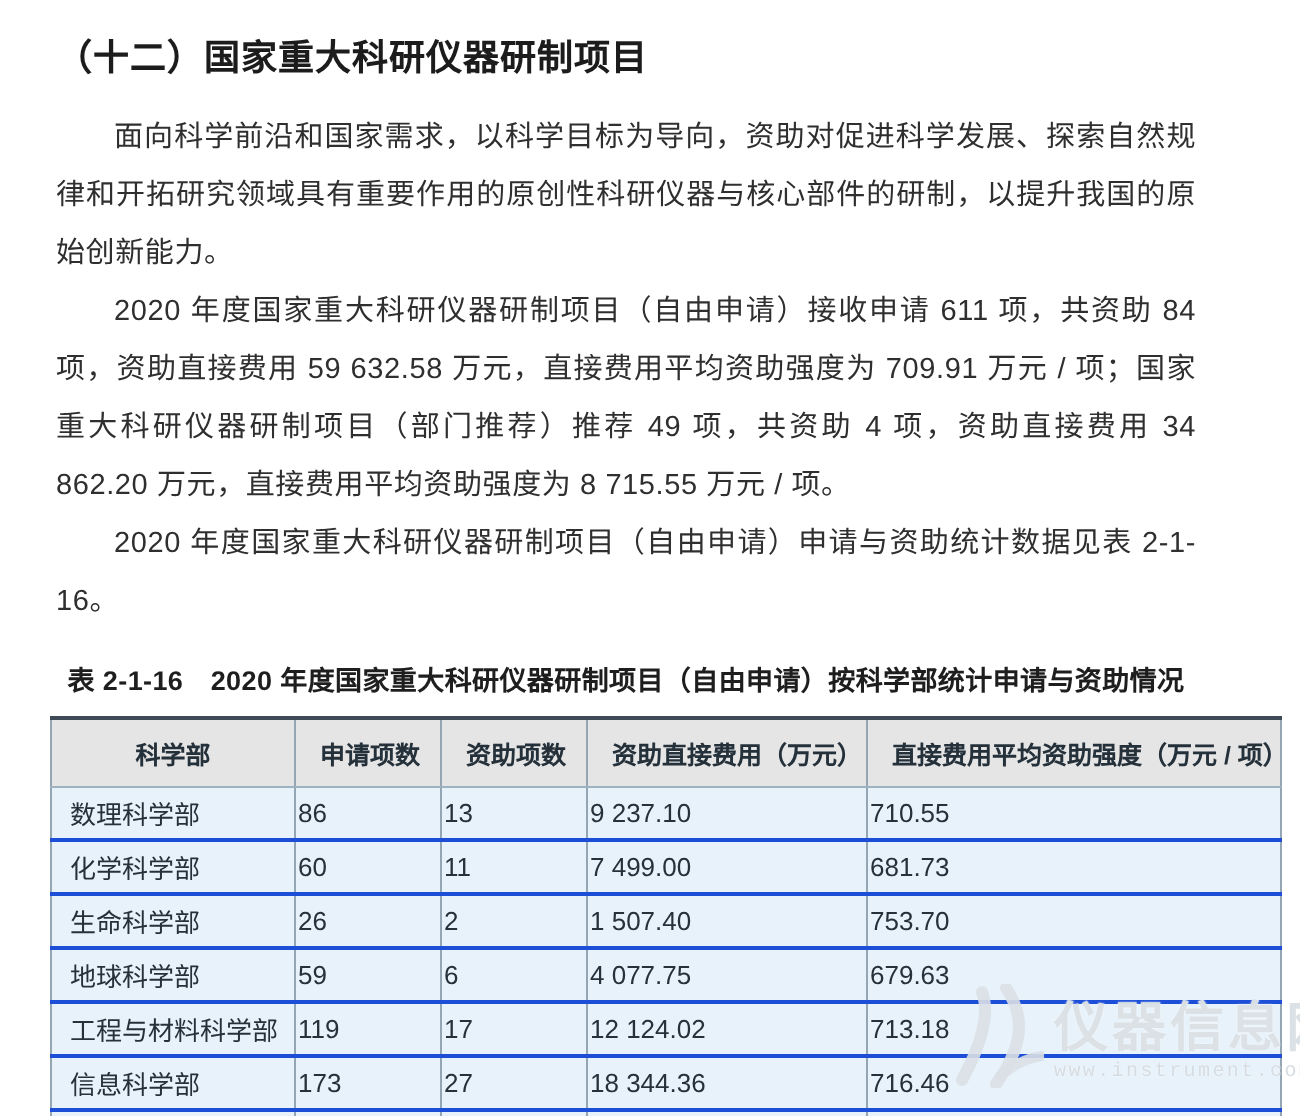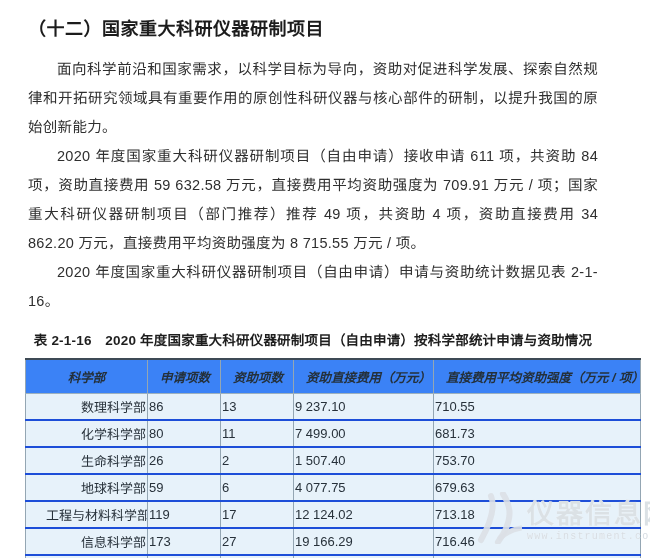--- a/index.html
+++ b/index.html
@@ -51,50 +51,49 @@
     border-collapse: collapse;
     table-layout: fixed;
     margin: 9px 0 0 -3px; 
     width: 615px;
     border-top: 2px solid #3e4a55;
     border-bottom: 2px solid #3e4a55;
     border-left: 1px solid #94a6b3;
     border-right: 1px solid #94a6b3;
   }
   table.stats th {
-    background: #3b82f6;
+    background: #e5e5e5;
     font-size: 12.5px;
     font-weight: bold;
     color: #24303a;
     padding: 7px 12px;
     text-align: center;
     white-space: nowrap;
     overflow: hidden;
     border-bottom: 1px solid #9db1be;
-    font-style: italic;
   }
   table.stats td {
     background: #e7f2fa;
     font-size: 13px;
     color: #27313a;
     padding: 3px 1px;
     text-align: left;
     white-space: nowrap;
     overflow: hidden;
   }
   table.stats th + th,
   table.stats td + td {
     border-left: 1px solid #94a6b3;
   }
   table.stats tbody tr + tr td {
     border-top: 2px solid #1d4ed8;
   }
   table.stats td.dept-cell {
-    text-align: right;
-    padding-left: 20px;
+    text-align: left;
+    padding-left: 9px;
   }
   .watermark {
     position: absolute;
     left: 476px;
     top: 492px;
     width: 180px;
     display: flex;
     align-items: center;
     gap: 5px;
     pointer-events: none;
@@ -157,21 +156,21 @@
     <tbody>
       <tr>
         <td class="dept-cell">数理科学部</td>
         <td>86</td>
         <td>13</td>
         <td>9 237.10</td>
         <td>710.55</td>
       </tr>
       <tr>
         <td class="dept-cell">化学科学部</td>
-        <td>80</td>
+        <td>60</td>
         <td>11</td>
         <td>7 499.00</td>
         <td>681.73</td>
       </tr>
       <tr>
         <td class="dept-cell">生命科学部</td>
         <td>26</td>
         <td>2</td>
         <td>1 507.40</td>
         <td>753.70</td>
@@ -187,21 +186,21 @@
         <td class="dept-cell">工程与材料科学部</td>
         <td>119</td>
         <td>17</td>
         <td>12 124.02</td>
         <td>713.18</td>
       </tr>
       <tr>
         <td class="dept-cell">信息科学部</td>
         <td>173</td>
         <td>27</td>
-        <td>19 166.29</td>
+        <td>18 344.36</td>
         <td>716.46</td>
       </tr>
       <tr>
         <td class="dept-cell">管理科学部</td>
         <td>0</td>
         <td>0</td>
         <td>0.00</td>
         <td>0.00</td>
       </tr>
       <tr>

